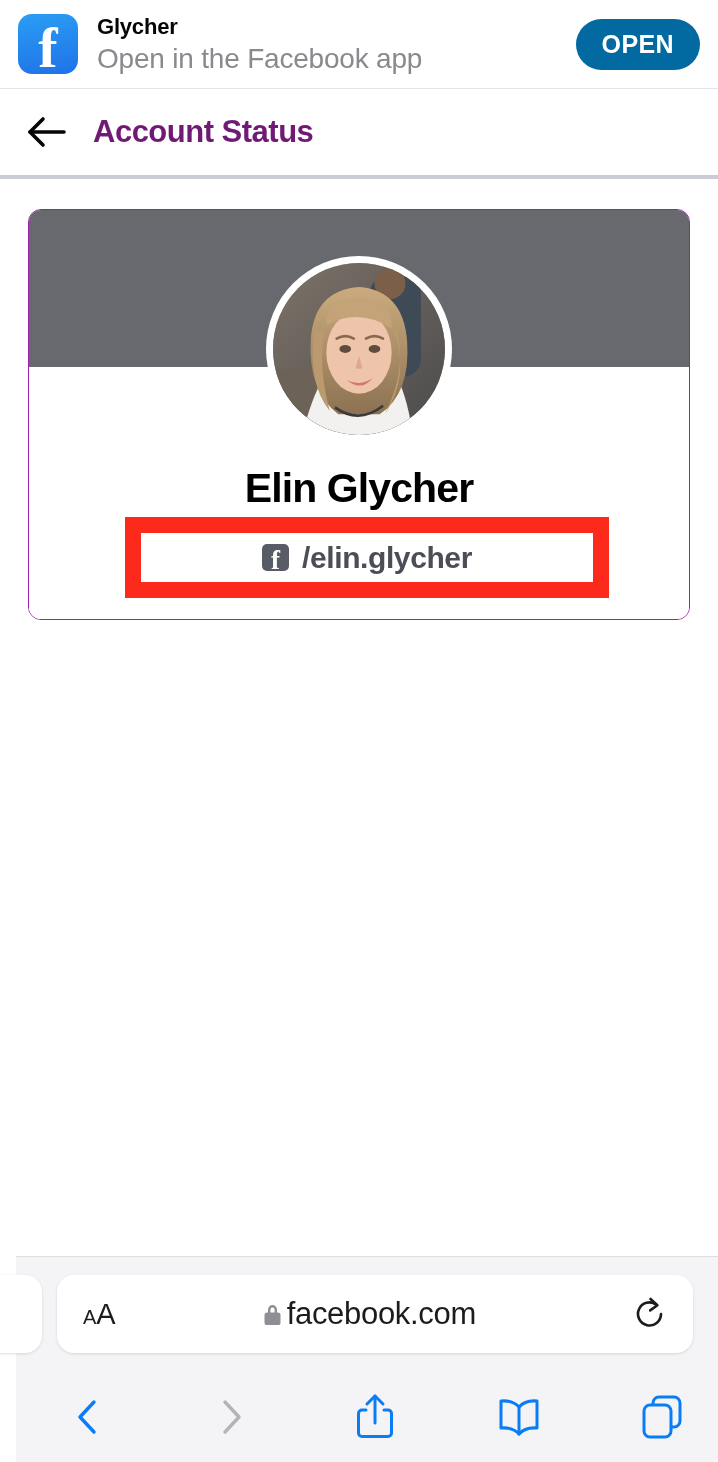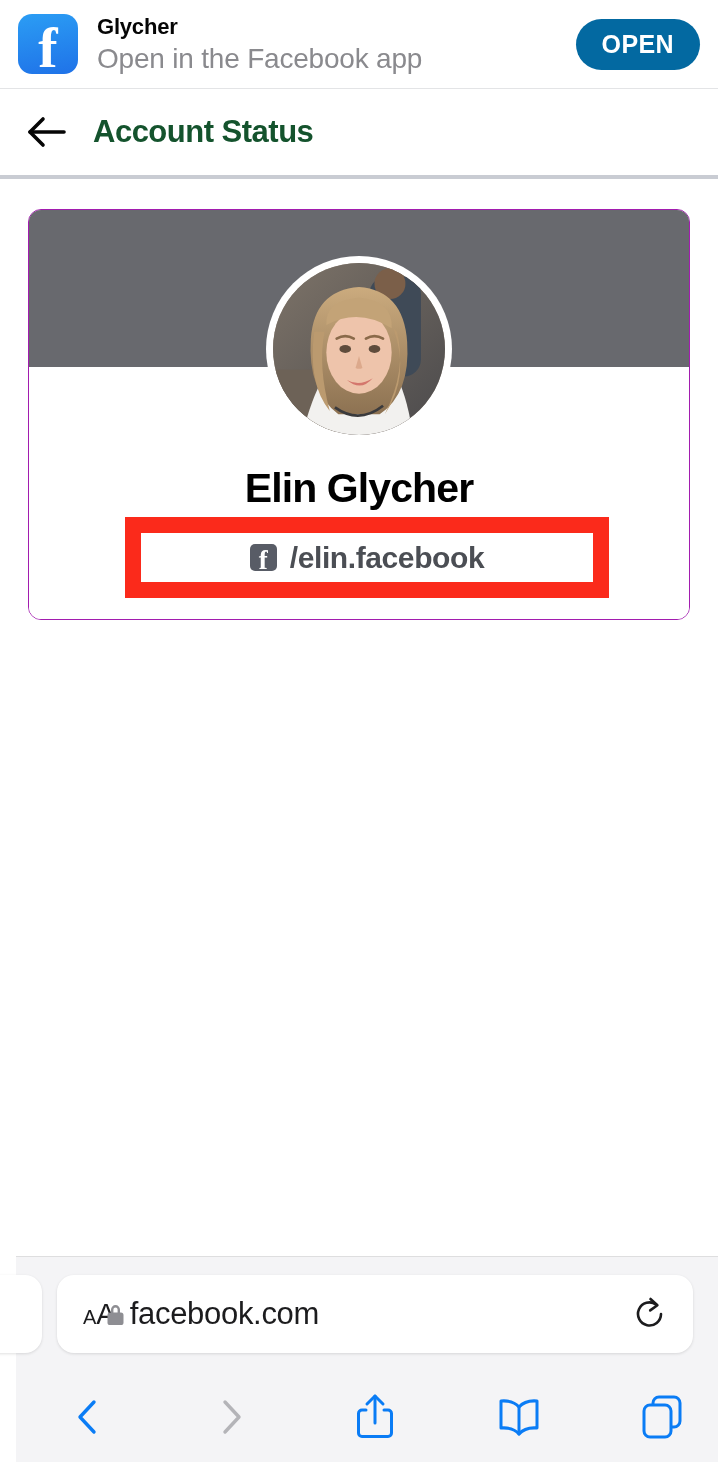--- a/index.html
+++ b/index.html
@@ -38,21 +38,21 @@
   }
 
   
   .nav-header {
     position:absolute; top:89px; left:0; width:718px; height:86px;
     background:#fff; display:flex; align-items:center; padding:0 24px;
   }
   .back-arrow { width:46px; height:46px; flex:0 0 auto; cursor:pointer; }
   .nav-title {
     margin-left:23px; font-size:31px; font-weight:bold;
-    color:#14532d; letter-spacing:-0.5px;
+    color:#701a75; letter-spacing:-0.5px;
   }
   .nav-divider {
     position:absolute; top:175px; left:0; width:718px; height:4px;
     background:#c9ccd3;
   }
 
   
   .profile-card {
     position:absolute; top:209px; left:28px; width:662px; height:411px;
     background:#fff; border:1px solid #a21caf; border-radius:13px;
@@ -114,21 +114,21 @@
     background:#fff; border-radius:17px; display:flex; align-items:center;
     padding:0 26px; box-shadow:0 1px 3px rgba(0,0,0,0.12); cursor:pointer;
   }
   .aa-btn {
     flex:0 0 auto; color:#1c1c1e; cursor:pointer;
     font-family:"Liberation Sans", sans-serif; line-height:1;
   }
   .aa-btn .small { font-size:20px; }
   .aa-btn .big { font-size:29px; }
   .url-center {
-    flex:1 1 auto; display:flex; align-items:center; 
+    flex:1 1 auto; display:flex; align-items:center; justify-content:center;
     gap:5px; margin-left:-10px;
   }
   .lock-icon { width:19px; height:23px; flex:0 0 auto; }
   .url-text { font-size:31px; color:#1c1c1e; letter-spacing:-0.3px; }
   .reload-btn { flex:0 0 auto; width:34px; height:34px; cursor:pointer; }
 
   .toolbar {
     position:relative; height:91px; display:flex; align-items:center;
   }
   .tb-item {
@@ -202,21 +202,21 @@
       </div>
 
       <div class="display-name">Elin Glycher</div>
     </div>
 
     <div class="highlight-box">
       <div class="handle-row">
         <span class="fb-badge">
           <span class="bf">f</span>
         </span>
-        <span class="handle-text">/elin.facebook</span>
+        <span class="handle-text">/elin.glycher</span>
       </div>
     </div>
   </div>
 
   <div class="safari-bottom">
     <div class="tab-strip">
       <div class="tab-peek"></div>
 
       <div class="url-bar">
         <span class="aa-btn">

